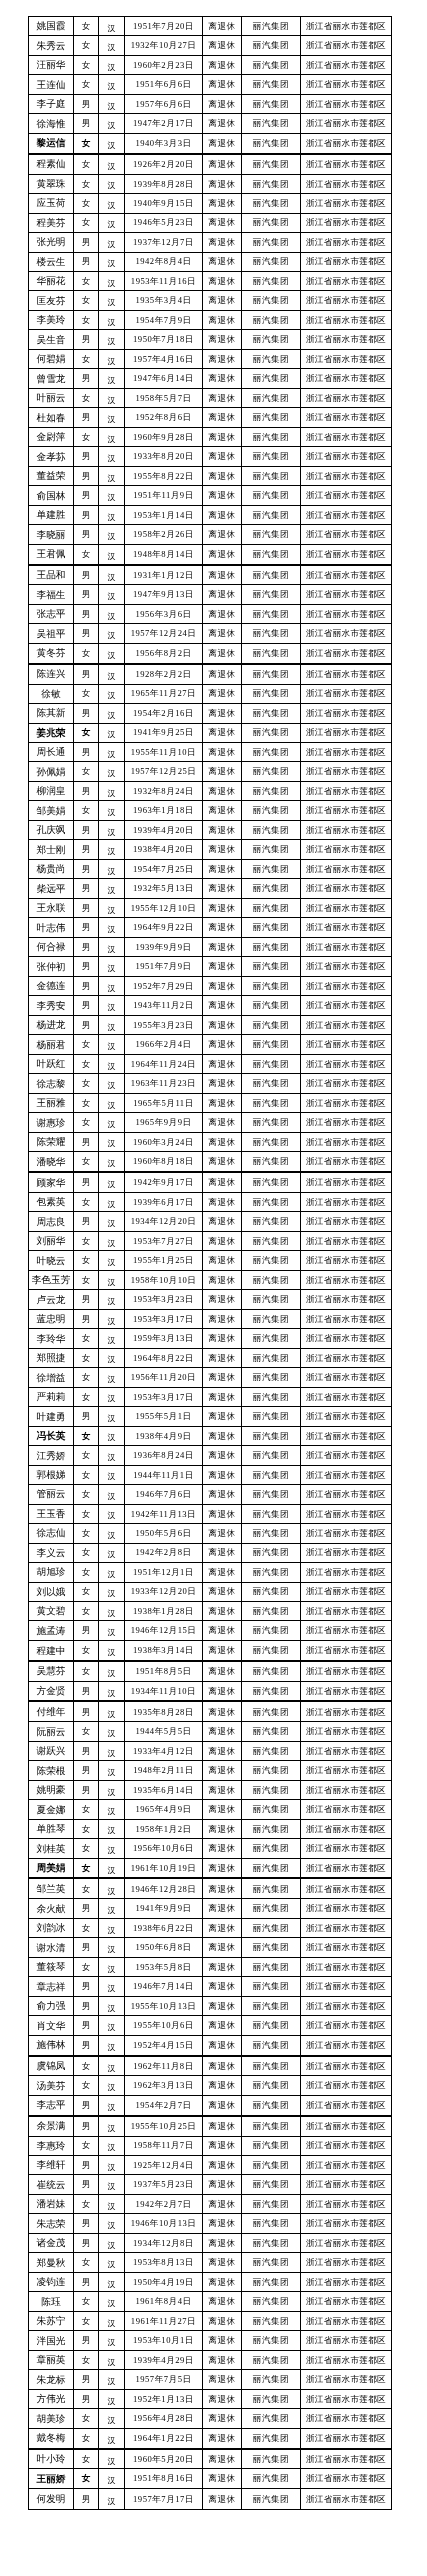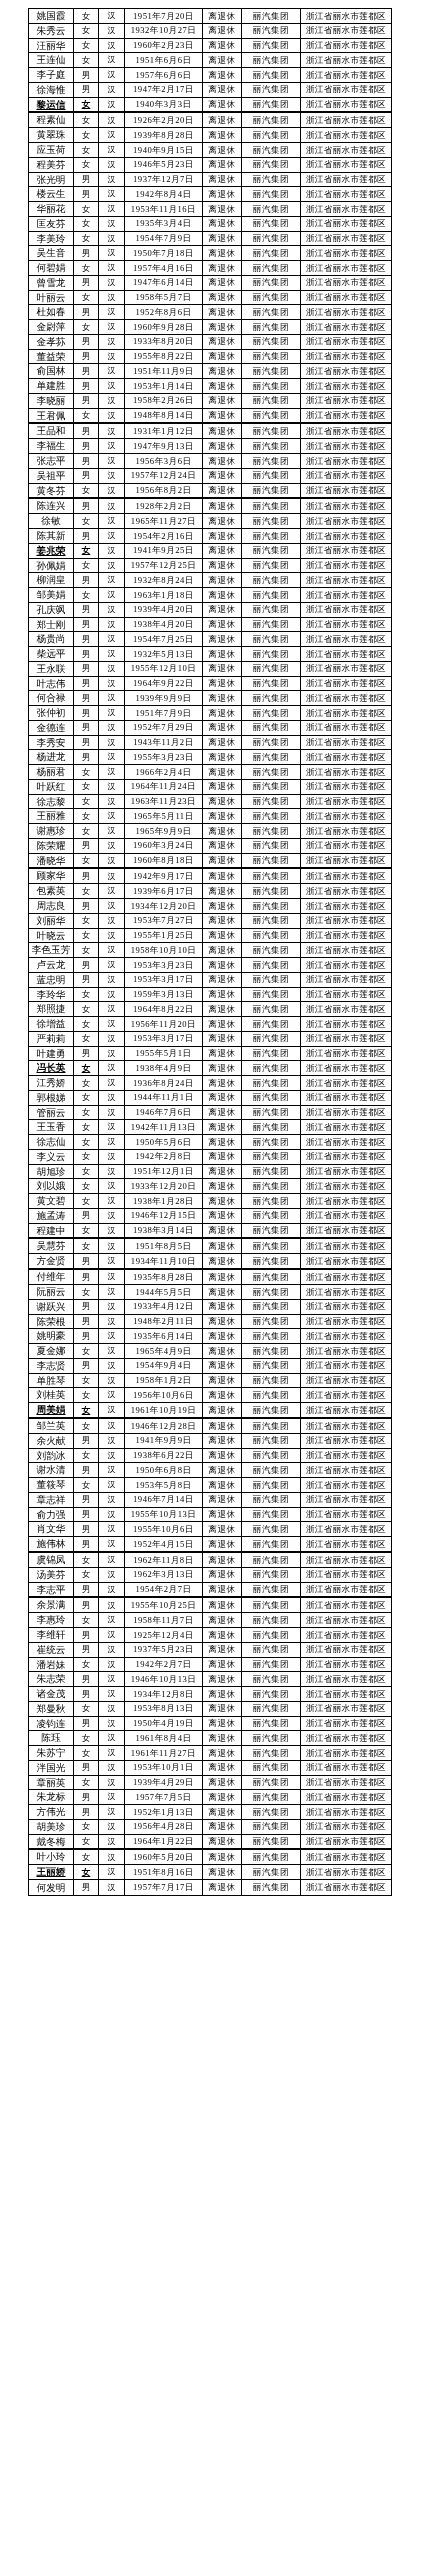--- a/index.html
+++ b/index.html
@@ -1,40 +1,40 @@
 <!DOCTYPE html>
 <html style="font-size:8.6px"><head>
 <meta charset="utf-8">
 <style>
   html,body{margin:0;padding:0;}
   body{
     width:427px;height:2576px;position:relative;background:#ffffff;
     font-family:"Liberation Serif","DejaVu Serif",serif;color:#000;
   }
   table.roster{
-    position:absolute;left:28px;top:8px;
-    width:362px;height:1888px;
+    position:absolute;left:28px;top:16px;
+    width:362px;height:2494px;
     border-collapse:collapse;table-layout:fixed;
     border:1.1px solid #000;
   }
   td{
     border:0.5px solid #000;
     text-align:center;vertical-align:middle;
     padding:0;overflow:hidden;white-space:nowrap;
     font-size:8.6px;line-height:1;
   }
   td.c-name{font-size:9.7px;}
   td.c-gender{font-size:8.6px;}
   td.c-eth{font-size:8px;vertical-align:bottom;padding-bottom:2.7px;}
   td.c-date{font-size:8.6px;letter-spacing:0.5px;}
   td.c-status{font-size:8.6px;letter-spacing:0.5px;}
   td.c-company{font-size:8.6px;letter-spacing:0.5px;}
   td.c-region{font-size:8.6px;letter-spacing:0.3px;}
   tr.bold-row td.c-name,
-  tr.bold-row td.c-gender{font-weight:bold;text-decoration:underline;}
+  tr.bold-row td.c-gender{font-weight:bold;}
   tr.sect-end td{border-bottom:2.2px double #000;}
 </style>
 </head>
 <body>
 
 <table class="roster">
   <colgroup>
     <col style="width:45px">
     <col style="width:25px">
     <col style="width:26px">
@@ -371,20 +371,29 @@
       <tr class="bold-row">
         <td class="c-name">姜兆荣</td>
         <td class="c-gender">女</td>
         <td class="c-eth">汉</td>
         <td class="c-date">1941年9月25日</td>
         <td class="c-status">离退休</td>
         <td class="c-company">丽汽集团</td>
         <td class="c-region">浙江省丽水市莲都区</td>
       </tr>
       <tr>
+        <td class="c-name">周长通</td>
+        <td class="c-gender">男</td>
+        <td class="c-eth">汉</td>
+        <td class="c-date">1955年11月10日</td>
+        <td class="c-status">离退休</td>
+        <td class="c-company">丽汽集团</td>
+        <td class="c-region">浙江省丽水市莲都区</td>
+      </tr>
+      <tr>
         <td class="c-name">孙佩娟</td>
         <td class="c-gender">女</td>
         <td class="c-eth">汉</td>
         <td class="c-date">1957年12月25日</td>
         <td class="c-status">离退休</td>
         <td class="c-company">丽汽集团</td>
         <td class="c-region">浙江省丽水市莲都区</td>
       </tr>
       <tr>
         <td class="c-name">柳润皇</td>
@@ -852,29 +861,20 @@
         <td class="c-date">1935年6月14日</td>
         <td class="c-status">离退休</td>
         <td class="c-company">丽汽集团</td>
         <td class="c-region">浙江省丽水市莲都区</td>
       </tr>
       <tr>
         <td class="c-name">夏金娜</td>
         <td class="c-gender">女</td>
         <td class="c-eth">汉</td>
         <td class="c-date">1965年4月9日</td>
-        <td class="c-status">离退休</td>
-        <td class="c-company">丽汽集团</td>
-        <td class="c-region">浙江省丽水市莲都区</td>
-      </tr>
-      <tr>
-        <td class="c-name">李志贤</td>
-        <td class="c-gender">男</td>
-        <td class="c-eth">汉</td>
-        <td class="c-date">1954年9月4日</td>
         <td class="c-status">离退休</td>
         <td class="c-company">丽汽集团</td>
         <td class="c-region">浙江省丽水市莲都区</td>
       </tr>
       <tr>
         <td class="c-name">单胜琴</td>
         <td class="c-gender">女</td>
         <td class="c-eth">汉</td>
         <td class="c-date">1958年1月2日</td>
         <td class="c-status">离退休</td>

